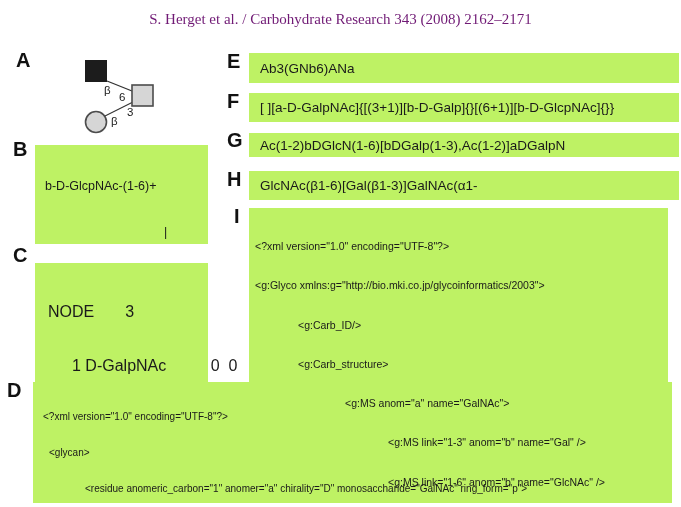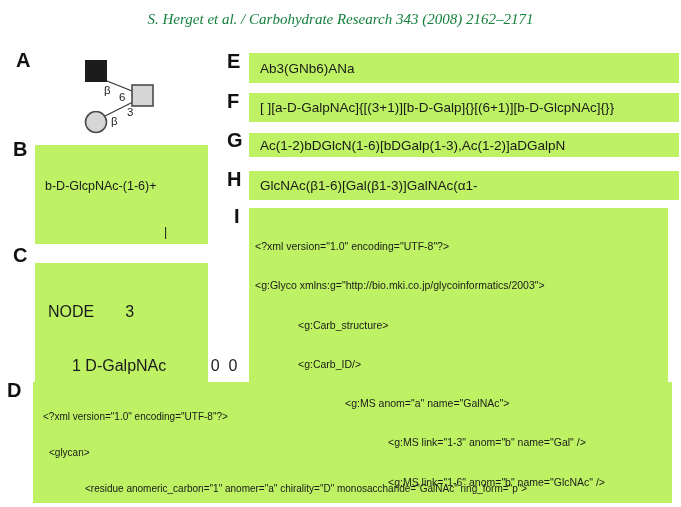--- a/index.html
+++ b/index.html
@@ -2,21 +2,21 @@
 <html><head>
 <meta charset="utf-8">
 <style>
   html,body { margin:0; padding:0; background:#ffffff; }
   .page {
     position:relative; width:681px; height:507px; background:#ffffff;
     font-family:"Liberation Sans", sans-serif; color:#1a1a1a; overflow:hidden;
   }
   .header {
     position:absolute; top:11px; left:0; width:100%; text-align:center;
-    font-family:"Liberation Serif", serif; font-style:italic; font-size:15px; color:#15803d;
+    font-family:"Liberation Serif", serif; font-size:15px; color:#701a75;
   }
   .panel-label {
     position:absolute; font-weight:bold; font-size:20px; color:#111; line-height:1;
   }
   .gray-box { position:absolute; background:#bef264; }
   .flat { display:flex; align-items:center; padding-left:11px; font-size:13.5px; }
   .code-box { white-space:pre; }
   .cl { white-space:pre; }
   .box-b { left:35px; top:145px; width:173px; height:94px; padding-top:5px; font-size:12.5px; }
   .box-b .cl { line-height:17.5px; }
@@ -101,22 +101,22 @@
 
   <div class="panel-label" style="left:227px; top:169px;">H</div>
   <div class="gray-box flat box-h">
     <span>GlcNAc(β1-6)[Gal(β1-3)]GalNAc(α1-</span>
   </div>
 
   <div class="panel-label" style="left:234px; top:206px;">I</div>
   <div class="gray-box code-box box-i">
     <div class="cl" style="padding-left:6px;">&lt;?xml version="1.0" encoding="UTF-8"?&gt;</div>
     <div class="cl" style="padding-left:6px;">&lt;g:Glyco xmlns:g="http://bio.mki.co.jp/glycoinformatics/2003"&gt;</div>
+    <div class="cl" style="padding-left:49px;">&lt;g:Carb_ID/&gt;</div>
     <div class="cl" style="padding-left:49px;">&lt;g:Carb_structure&gt;</div>
-    <div class="cl" style="padding-left:49px;">&lt;g:Carb_ID/&gt;</div>
     <div class="cl" style="padding-left:96px;">&lt;g:MS anom="a" name="GalNAc"&gt;</div>
     <div class="cl" style="padding-left:139px;">&lt;g:MS link="1-3" anom="b" name="Gal" /&gt;</div>
     <div class="cl" style="padding-left:139px;">&lt;g:MS link="1-6" anom="b" name="GlcNAc" /&gt;</div>
     
     
     
   </div>
 
 </div>
 

